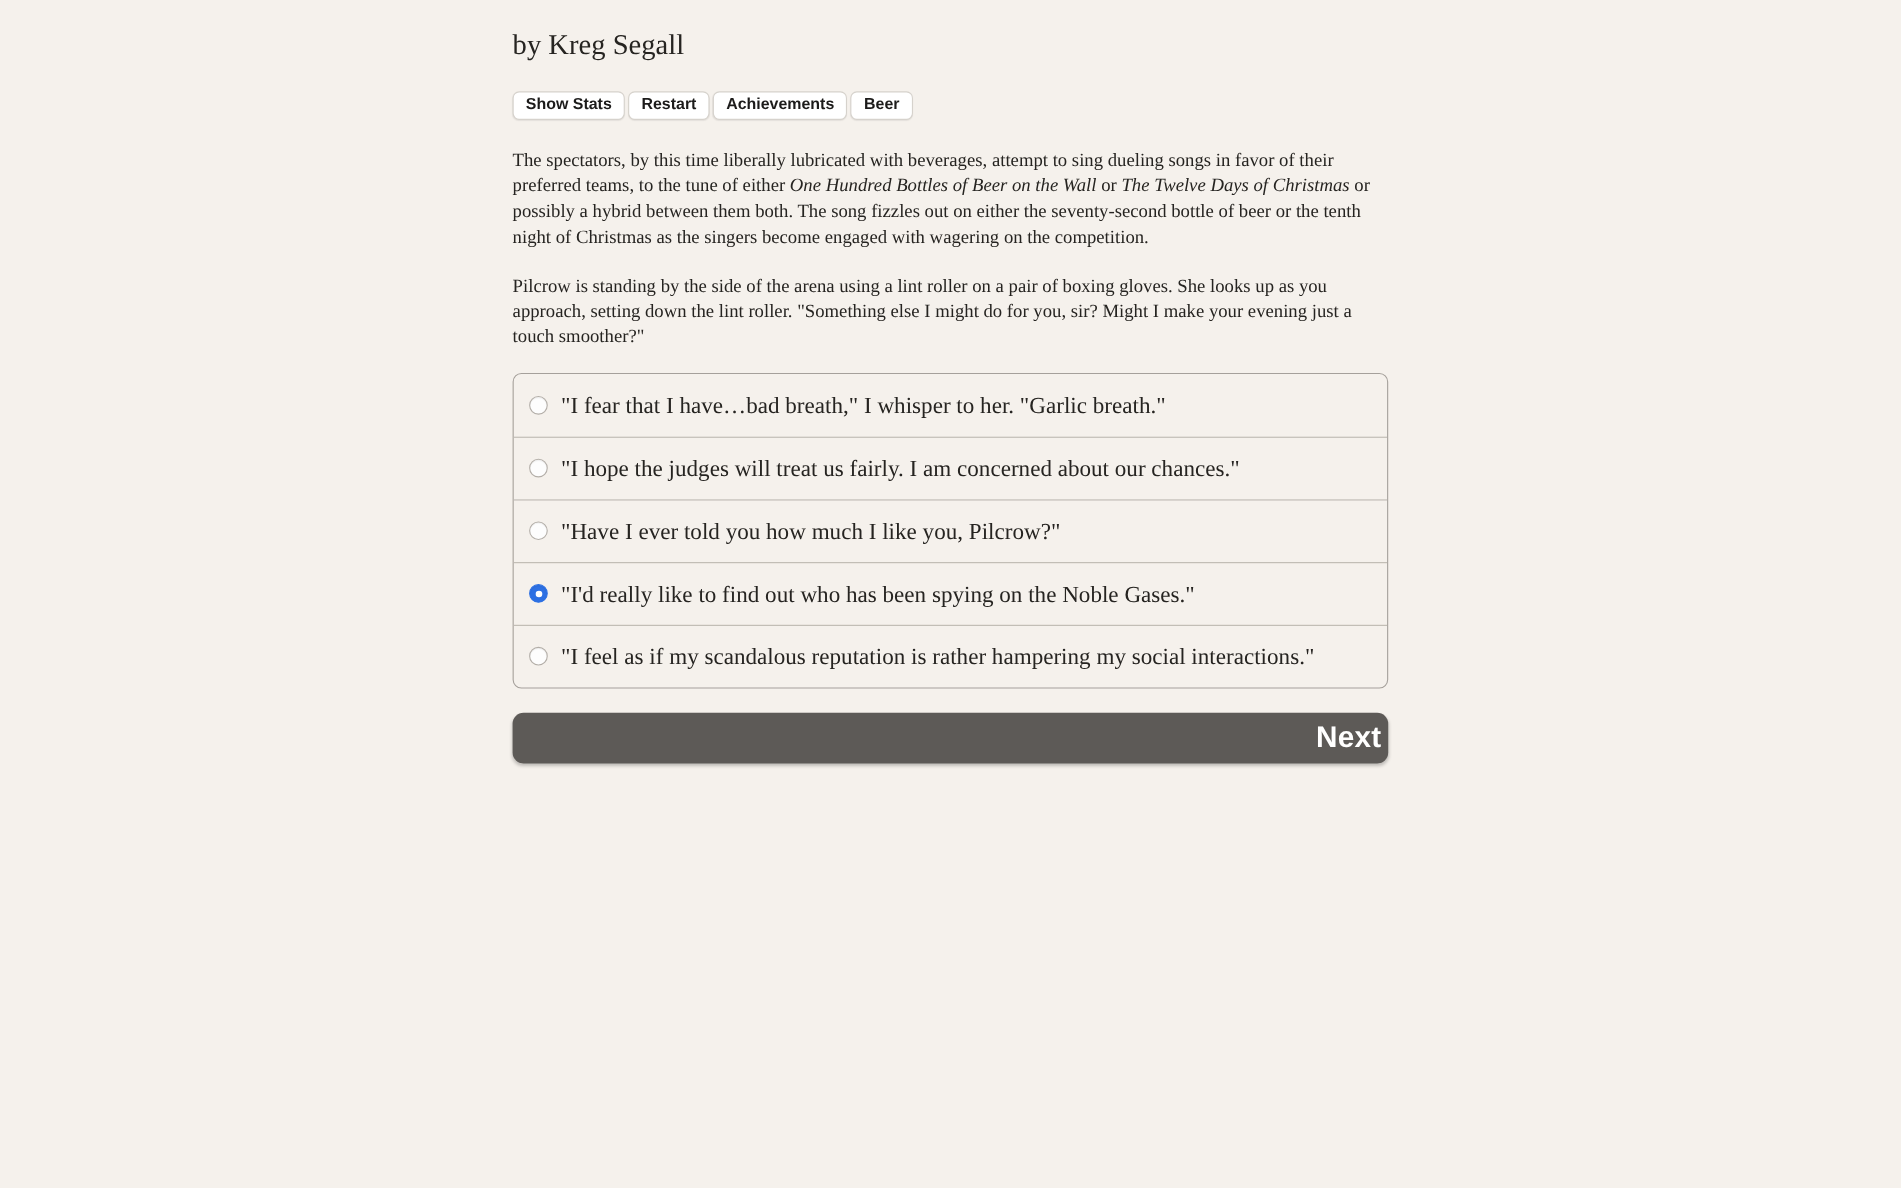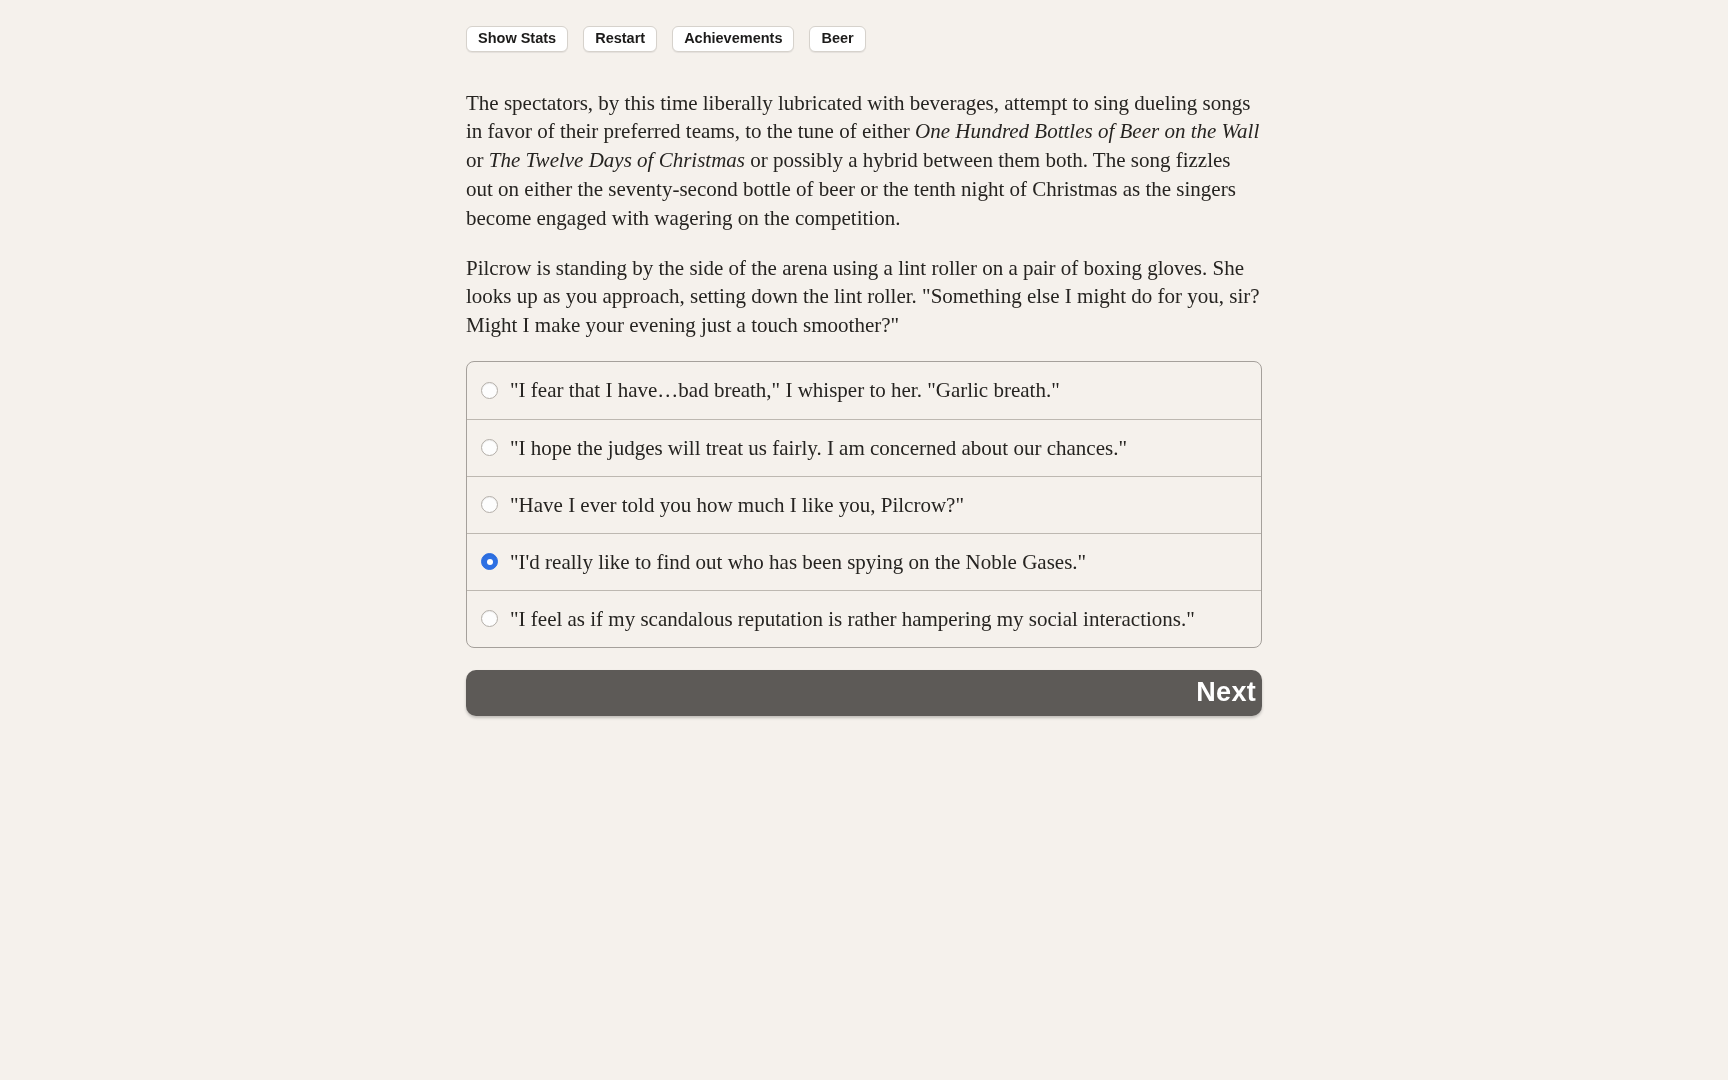--- a/index.html
+++ b/index.html
@@ -30,38 +30,38 @@
     margin:0 0 20px 0;
     letter-spacing:0.2px;
   }
   .game-author{
     font-size:26px;
     font-weight:400;
     margin:0 0 27px 0;
   }
   .toolbar{
     display:flex;
-    gap:15px;
-    margin-bottom:37px;
+    gap:3px;
+    margin-bottom:25px;
   }
   .toolbar button{
     font-family:"Liberation Sans", sans-serif;
     font-size:14.5px;
     font-weight:600;
     color:#1c1b1a;
     background:#ffffff;
     border:1px solid #d6d2cc;
     border-radius:6px;
     padding:3px 11px 4px 11px;
     line-height:1.15;
     box-shadow:0 1px 1px rgba(0,0,0,0.07);
     cursor:pointer;
   }
   .story p{
-    font-size:21px;
+    font-size:17px;
     line-height:1.37;
     margin:14px 0 21px 0;
   }
   .story .italic{font-style:italic;}
   .choice-list{
     margin-top:11px;
     border:1px solid var(--box-border);
     border-radius:8px;
     overflow:hidden;
     background:transparent;
@@ -120,20 +120,21 @@
     box-shadow:0 2px 3px rgba(0,0,0,0.22);
     cursor:pointer;
     text-align:right;
   }
 </style>
 </head>
 <body>
 
 <div class="container">
 
+  <div class="game-author">by Kreg Segall</div>
 
   <div class="toolbar">
     <button>Show Stats</button>
     <button>Restart</button>
     <button>Achievements</button>
     <button>Beer</button>
   </div>
 
   <div class="story">
     <p><span>The spectators, by this time liberally lubricated with beverages, attempt to sing dueling songs in favor of their preferred teams, to the tune of either </span><span class="italic">One Hundred Bottles of Beer on the Wall</span><span> or </span><span class="italic">The Twelve Days of Christmas</span><span> or possibly a hybrid between them both. The song fizzles out on either the seventy-second bottle of beer or the tenth night of Christmas as the singers become engaged with wagering on the competition.</span></p>

